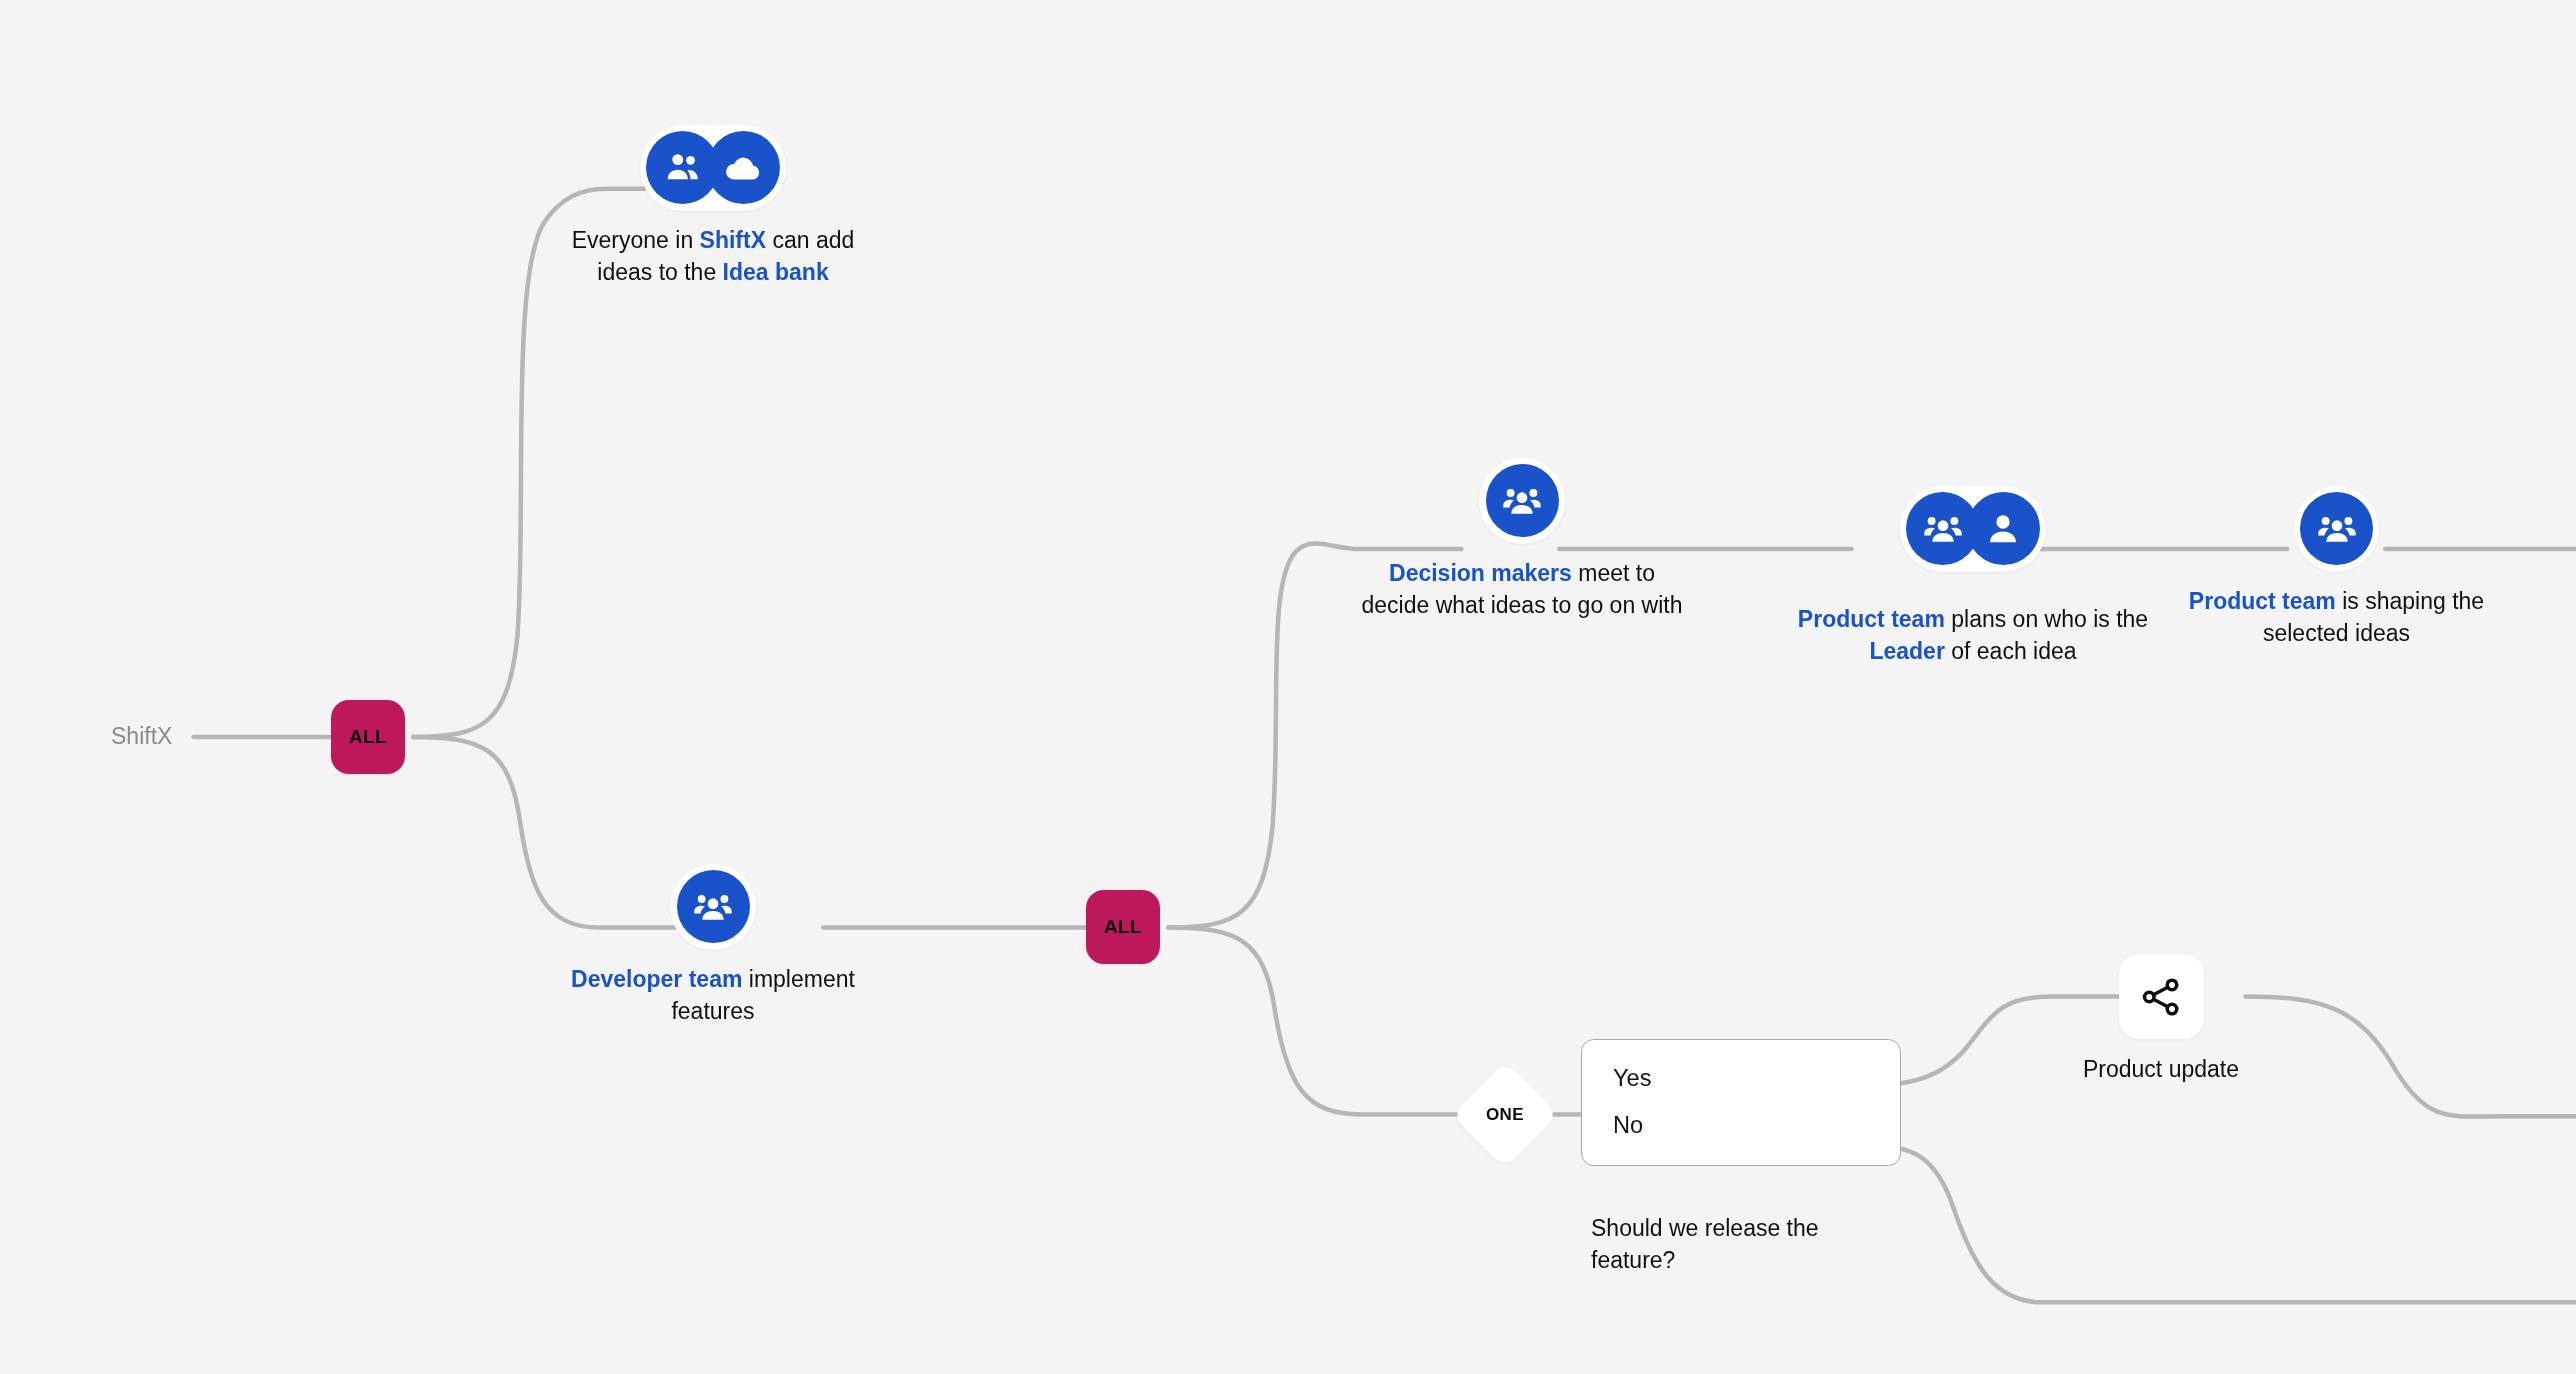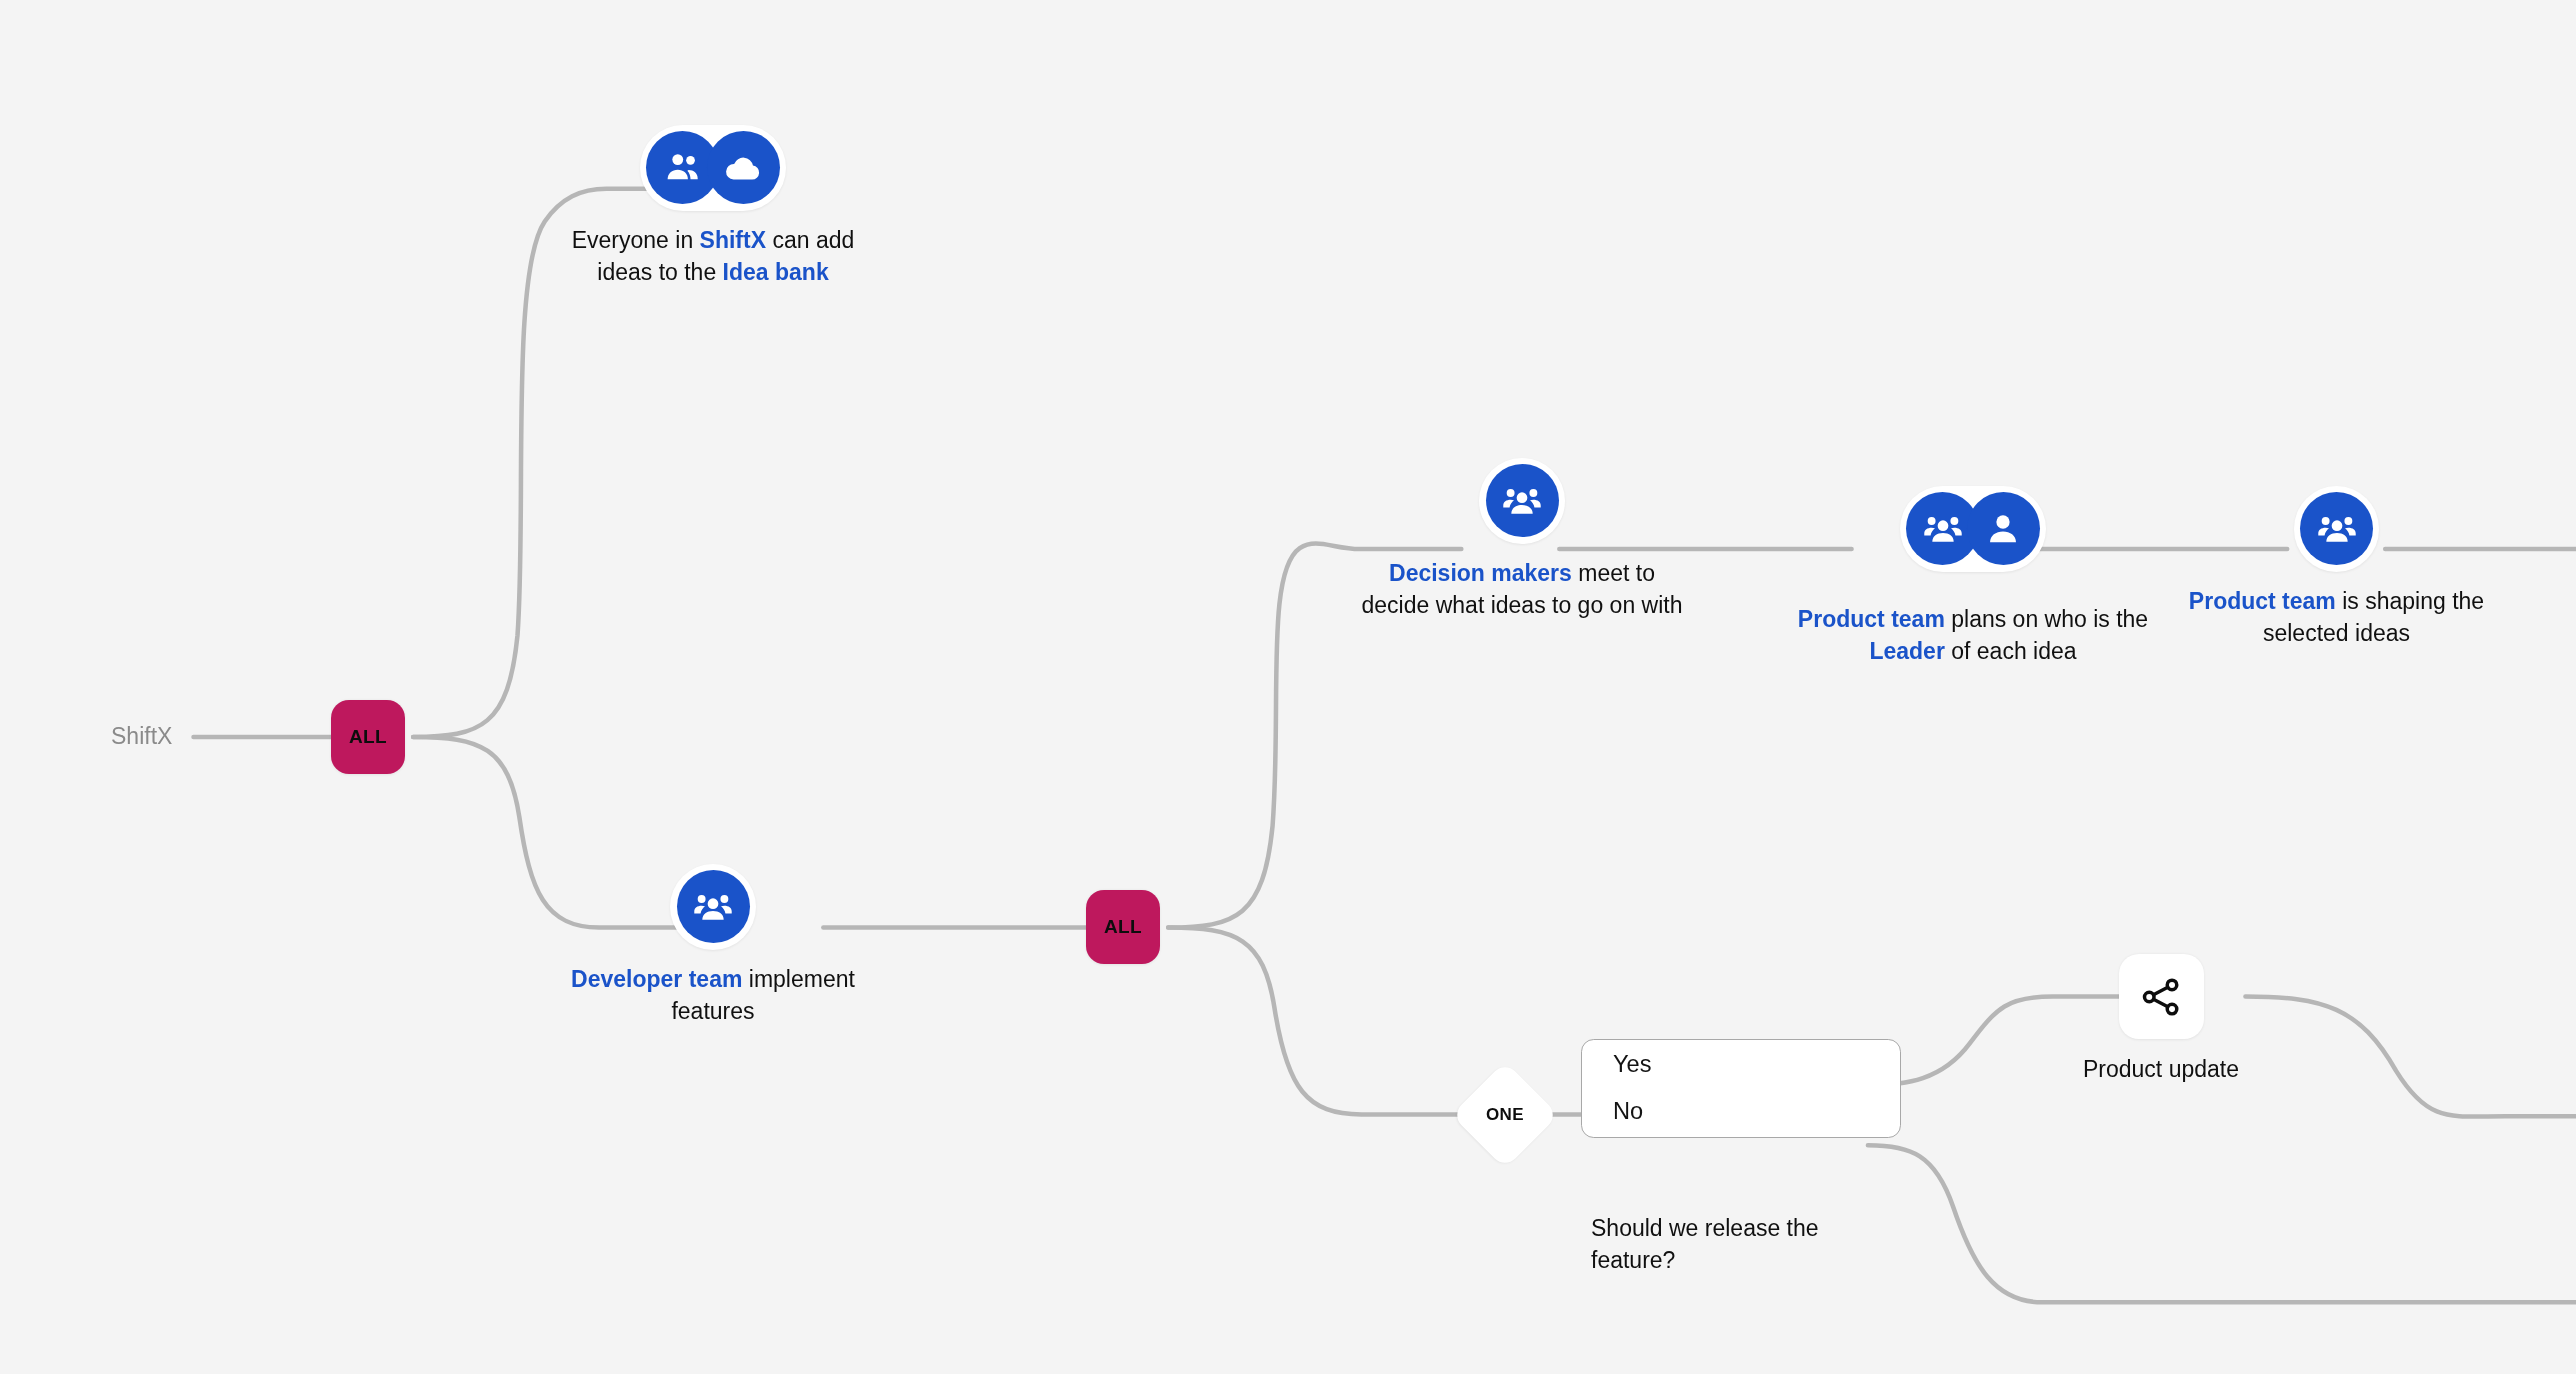--- a/index.html
+++ b/index.html
@@ -114,21 +114,21 @@
     font-size: 23px;
     color: #8a8a8a;
   }
 
   
   .option-card {
     position: absolute;
     background: #fff;
     border: 1.8px solid #a8a8a8;
     border-radius: 12.7px;
-    padding: 13px 31px;
+    padding: 27px 31px;
     width: 320px;
     display: flex;
     flex-direction: column;
     gap: 23.6px;
   }
   .option-row {
     font-size: 23.6px;
     color: #141414;
     line-height: 1;
   }

